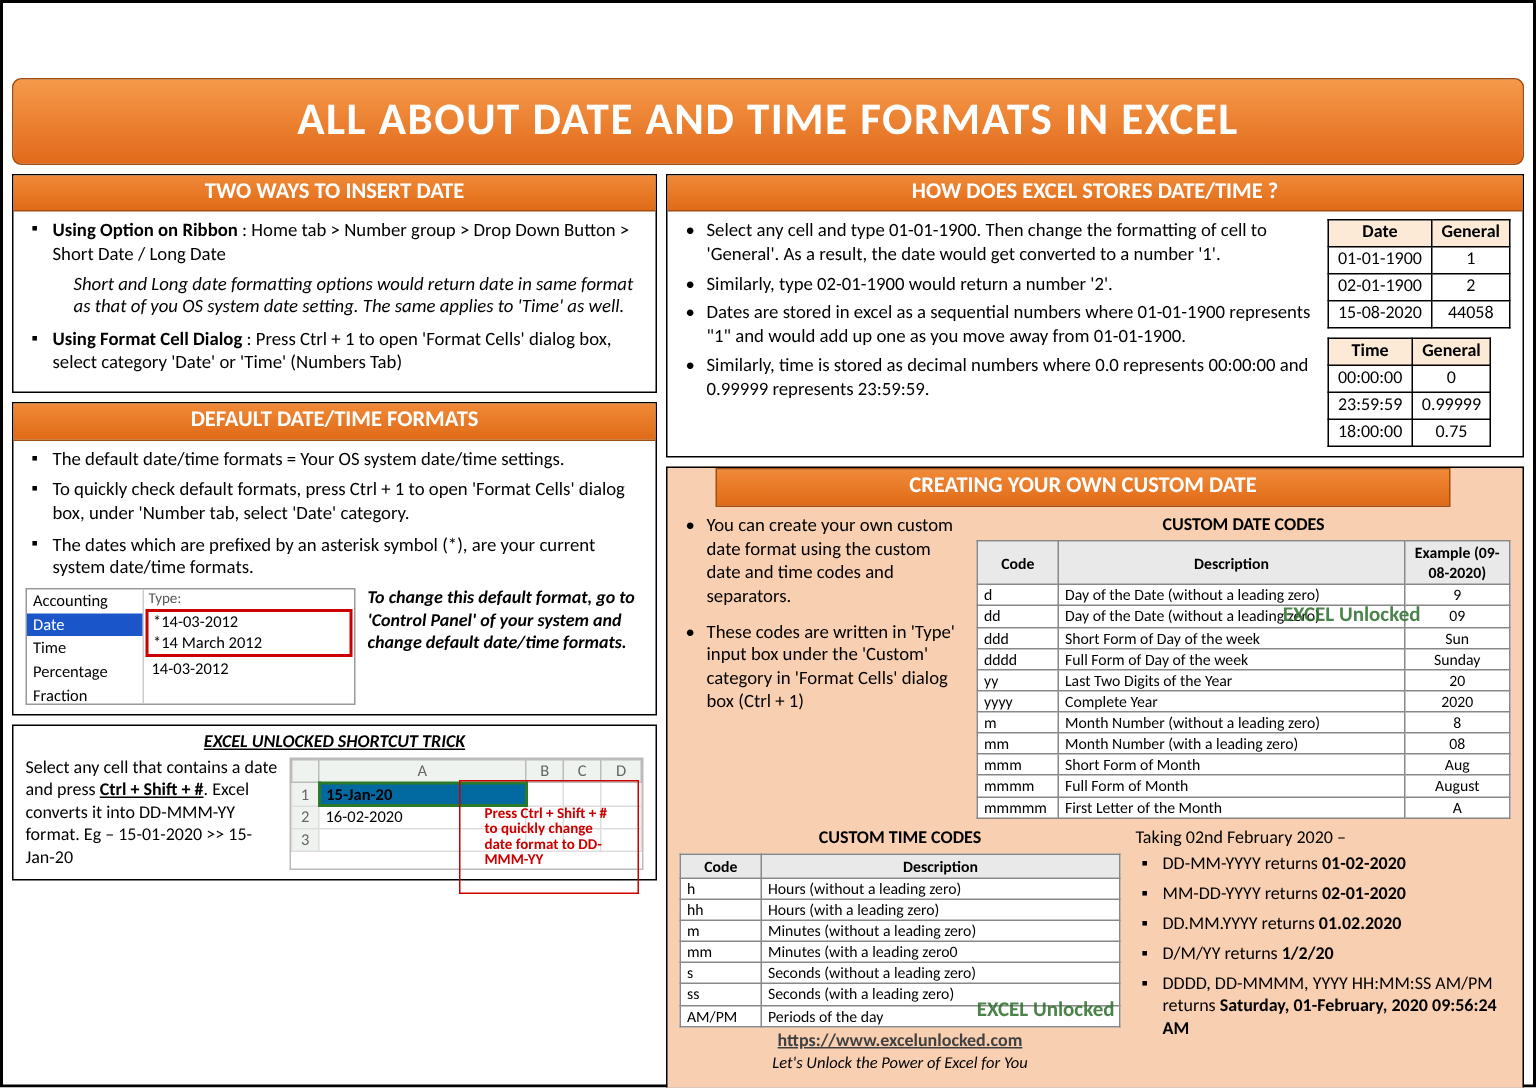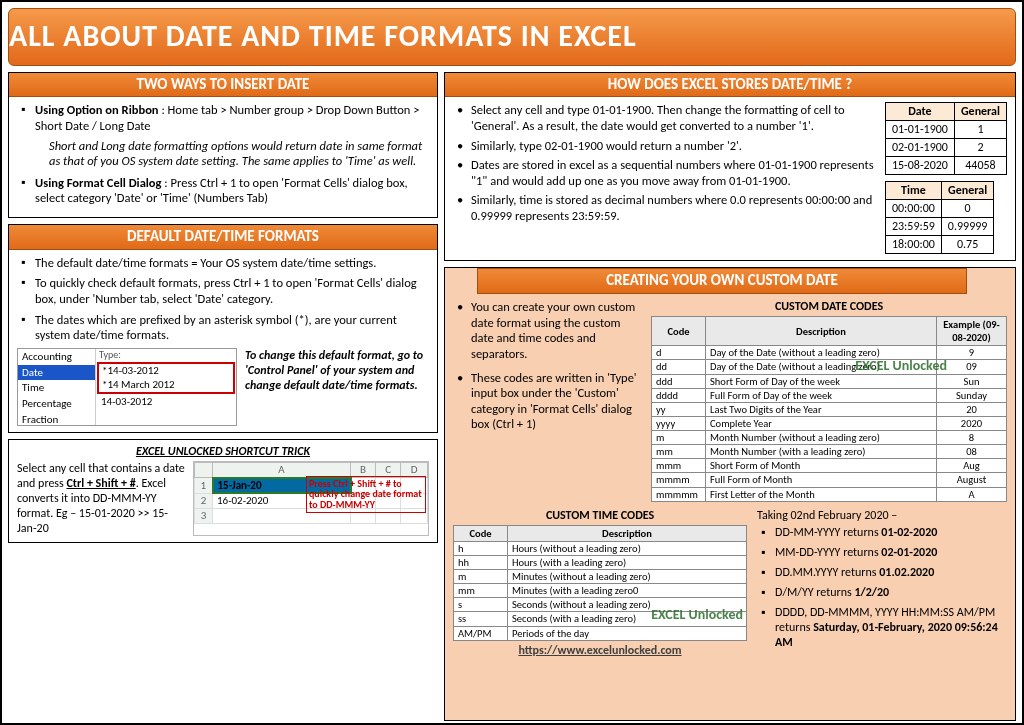--- a/index.html
+++ b/index.html
@@ -25,22 +25,24 @@
     padding:6px;
   }
   .title-bar{
     background:linear-gradient(#f59a4a,#e2691a);
     border:1px solid #a34e0e;
     border-radius:6px;
     color:#fff;
     font-weight:700;
     font-size:30px;
     letter-spacing:1px;
+    text-align:center;
     padding:8px 0 10px;
     margin-bottom:6px;
+    margin-top:44px;
   }
   .cols{display:flex;gap:6px;height:calc(100% - 60px);}
   .left{width:430px;display:flex;flex-direction:column;gap:6px;}
   .right{flex:1;display:flex;flex-direction:column;gap:6px;}
   .box{border:1.5px solid #000;background:#fff;padding:4px 8px 6px;}
   .box-peach{background:var(--peach);}
   .sec-title{
     background:linear-gradient(#f08a38,#e06a17);
     color:#fff;font-weight:700;text-align:center;
     font-size:15px;padding:2px 0 3px;margin:-4px -8px 5px -8px;
@@ -74,21 +76,21 @@
   
   .trick-title{font-weight:700;font-style:italic;text-align:center;text-decoration:underline;font-size:12px;margin-bottom:2px;}
   .trick-row{display:flex;gap:6px;align-items:stretch;}
   .trick-text{width:170px;font-size:12px;}
   .sheet{border:1px solid #bbb;font-size:11px;flex:1;}
   .sheet table{border-collapse:collapse;width:100%;}
   .sheet th{background:#eef3f0;border:1px solid #bbb;font-weight:400;color:#666;padding:0 2px;text-align:center;}
   .sheet td{border:1px solid #ddd;padding:0 4px;height:15px;}
   .sheet .rh{background:#eef3f0;text-align:center;color:#666;width:18px;}
   .sheet .selA{background:#0369a1;}
-  .red-call{color:#c00;font-weight:700;font-size:10px;line-height:1.05;border:1px solid #c00;padding:2px;position:relative;}
+  .red-call{color:#c00;font-weight:700;font-size:10px;line-height:1.05;border:1px solid #c00;padding:16px;position:relative;}
   
   .custom-top{display:flex;gap:8px;}
   .custom-left{width:190px;}
   .codes-title{font-weight:700;text-align:center;font-size:12px;margin-bottom:2px;}
   .codes{border-collapse:collapse;width:100%;font-size:10.5px;background:#fff;}
   .codes th{background:#e9e9e9;border:1px solid #888;padding:1px 4px;font-weight:700;}
   .codes td{border:1px solid #888;padding:0 4px;}
   .codes td:first-child{width:54px;}
   .example-col{width:70px;text-align:center;}
   .custom-bottom{display:flex;gap:10px;margin-top:6px;}
@@ -369,20 +371,21 @@
                     <td>Seconds (with a leading zero)</td>
                   </tr>
               <tr>
                     <td>AM/PM</td>
                     <td>Periods of the day</td>
                   </tr>
             </tbody>
               </table>
             <div class="wm" style="right:4px;bottom:34px">EXCEL Unlocked</div>
             <div class="link" style="margin-top:2px">https://www.excelunlocked.com</div>
+            <div class="tag">Let's Unlock the Power of Excel for You</div>
           </div>
           <div class="returns">
             <div>Taking 02nd February 2020 –</div>
             <ul class="sq" style="margin-top:2px">
               <li><span>DD-MM-YYYY returns </span><b>01-02-2020</b></li>
               <li><span>MM-DD-YYYY returns </span><b>02-01-2020</b></li>
               <li><span>DD.MM.YYYY returns </span><b>01.02.2020</b></li>
               <li><span>D/M/YY returns </span><b>1/2/20</b></li>
               <li><span>DDDD, DD-MMMM, YYYY HH:MM:SS AM/PM returns </span><b>Saturday, 01-February, 2020 09:56:24 AM</b></li>
             </ul>

